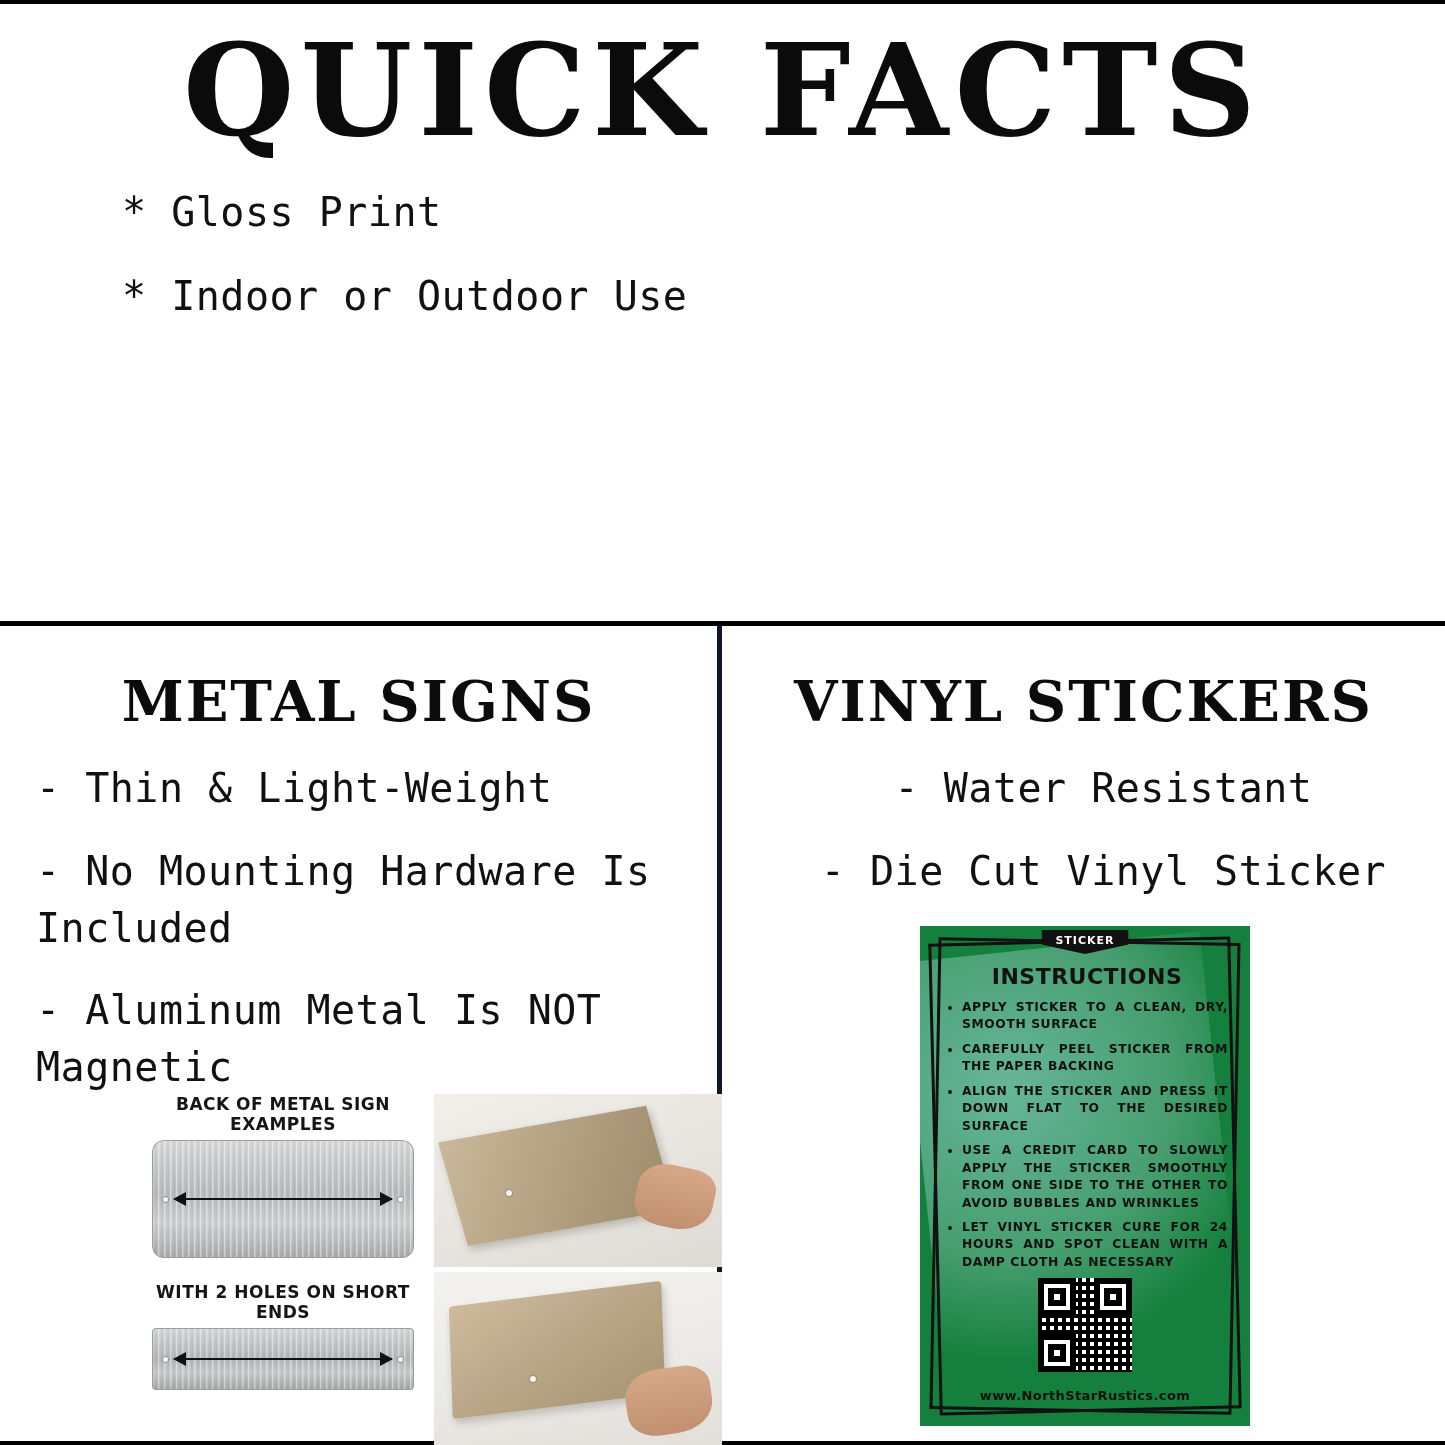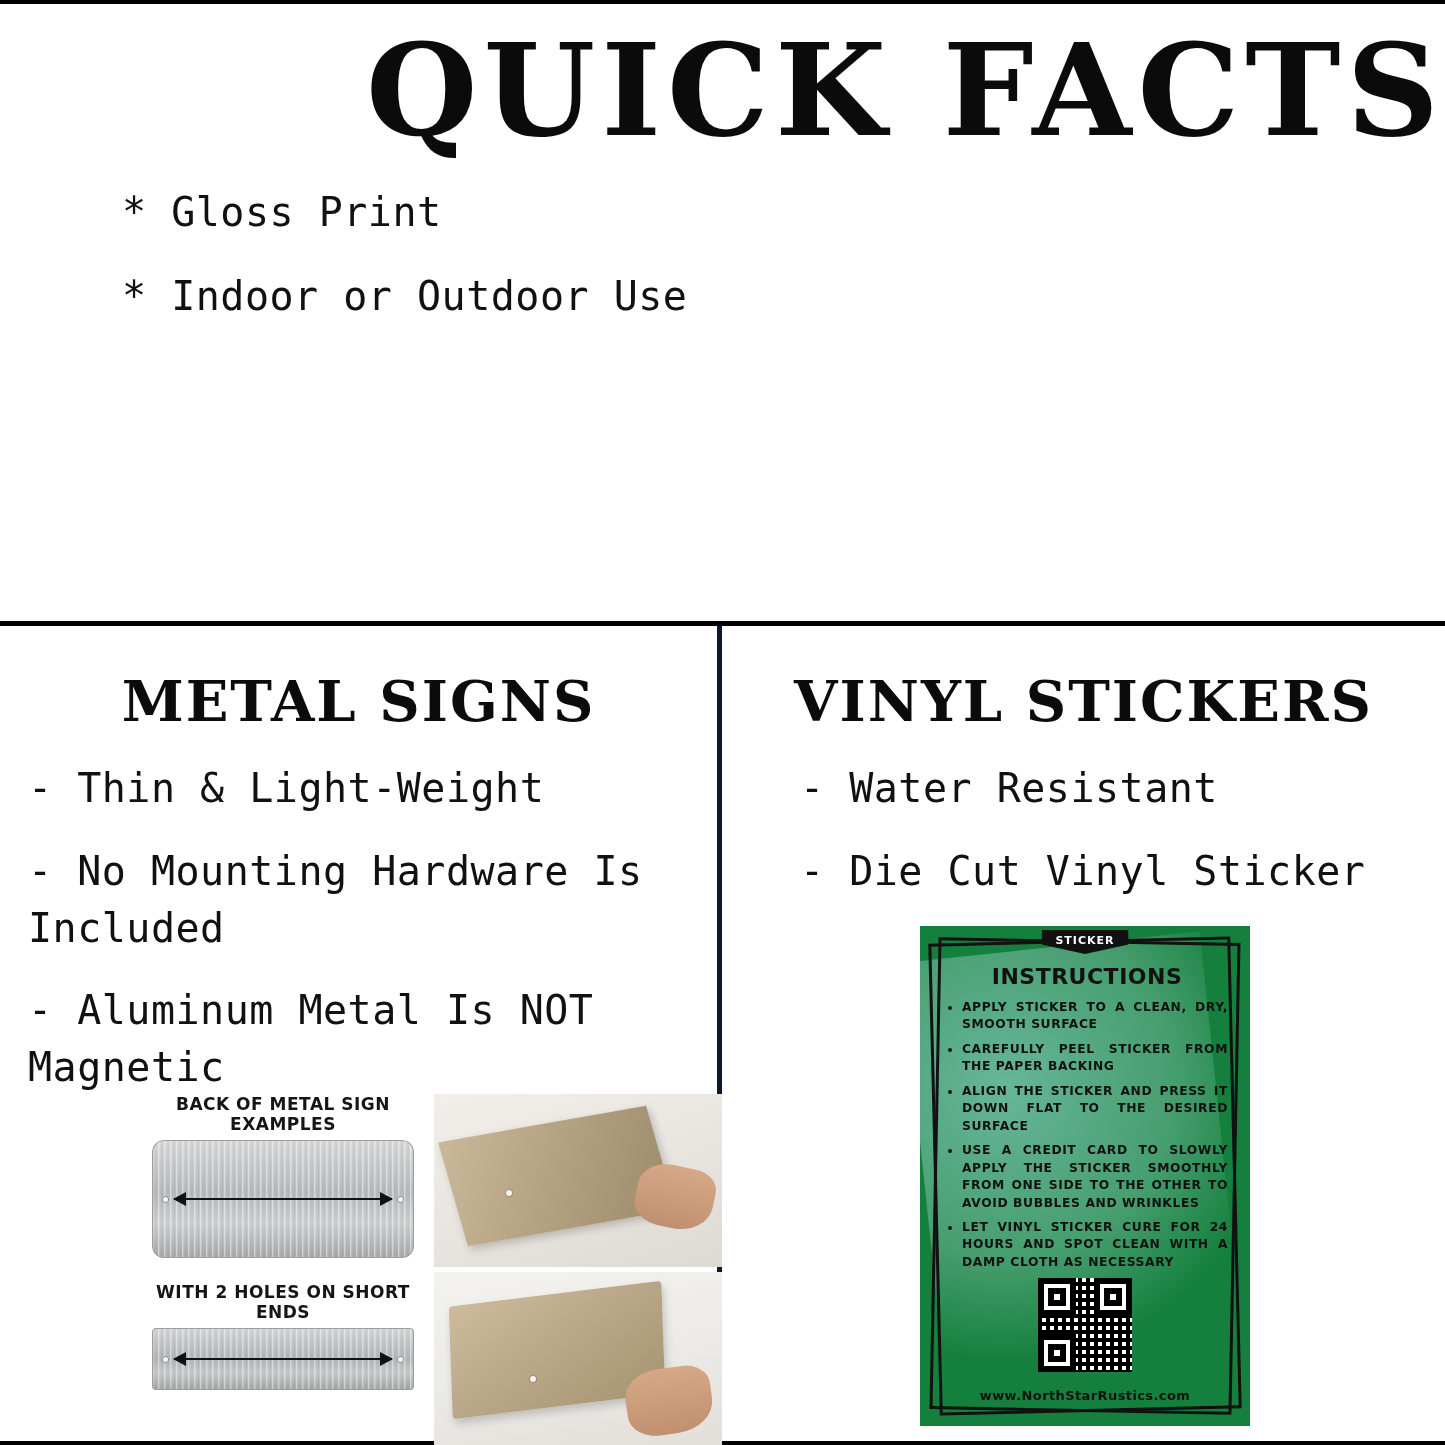--- a/index.html
+++ b/index.html
@@ -29,21 +29,21 @@
   .top-section {
     position: absolute;
     top: 0;
     left: 0;
     width: 1445px;
     height: 622px;
     box-sizing: border-box;
     border-bottom: 5px solid #000;
   }
   .quick-facts-title {
-    text-align: right;
+    text-align: center;
     font-family: "DejaVu Serif", serif;
     font-weight: bold;
     font-size: 128px;
     letter-spacing: 6px;
     line-height: 1;
     margin: 22px 0 0 0;
     color: #0b0b0b;
   }
   .top-body {
     padding: 0 110px 0 122px;
@@ -100,22 +100,22 @@
     color: #0b0b0b;
   }
   .bullet {
     font-family: "DejaVu Sans Mono", monospace;
     font-size: 40px;
     line-height: 1.42;
     letter-spacing: 0.5px;
     color: #111;
     margin: 26px 0 0 0;
   }
-  .col-left .bullet { padding: 0 18px 0 28px; }
-  .col-right .bullet { padding: 0 10px 0 78px; }
+  .col-left .bullet { padding: 0 18px 0 36px; }
+  .col-right .bullet { padding: 0 10px 0 50px; text-align: center; }
 
   
   .metal-media {
     position: absolute;
     left: 0;
     top: 468px;
     width: 722px;
     height: 351px;
   }
   .metal-left-block {

